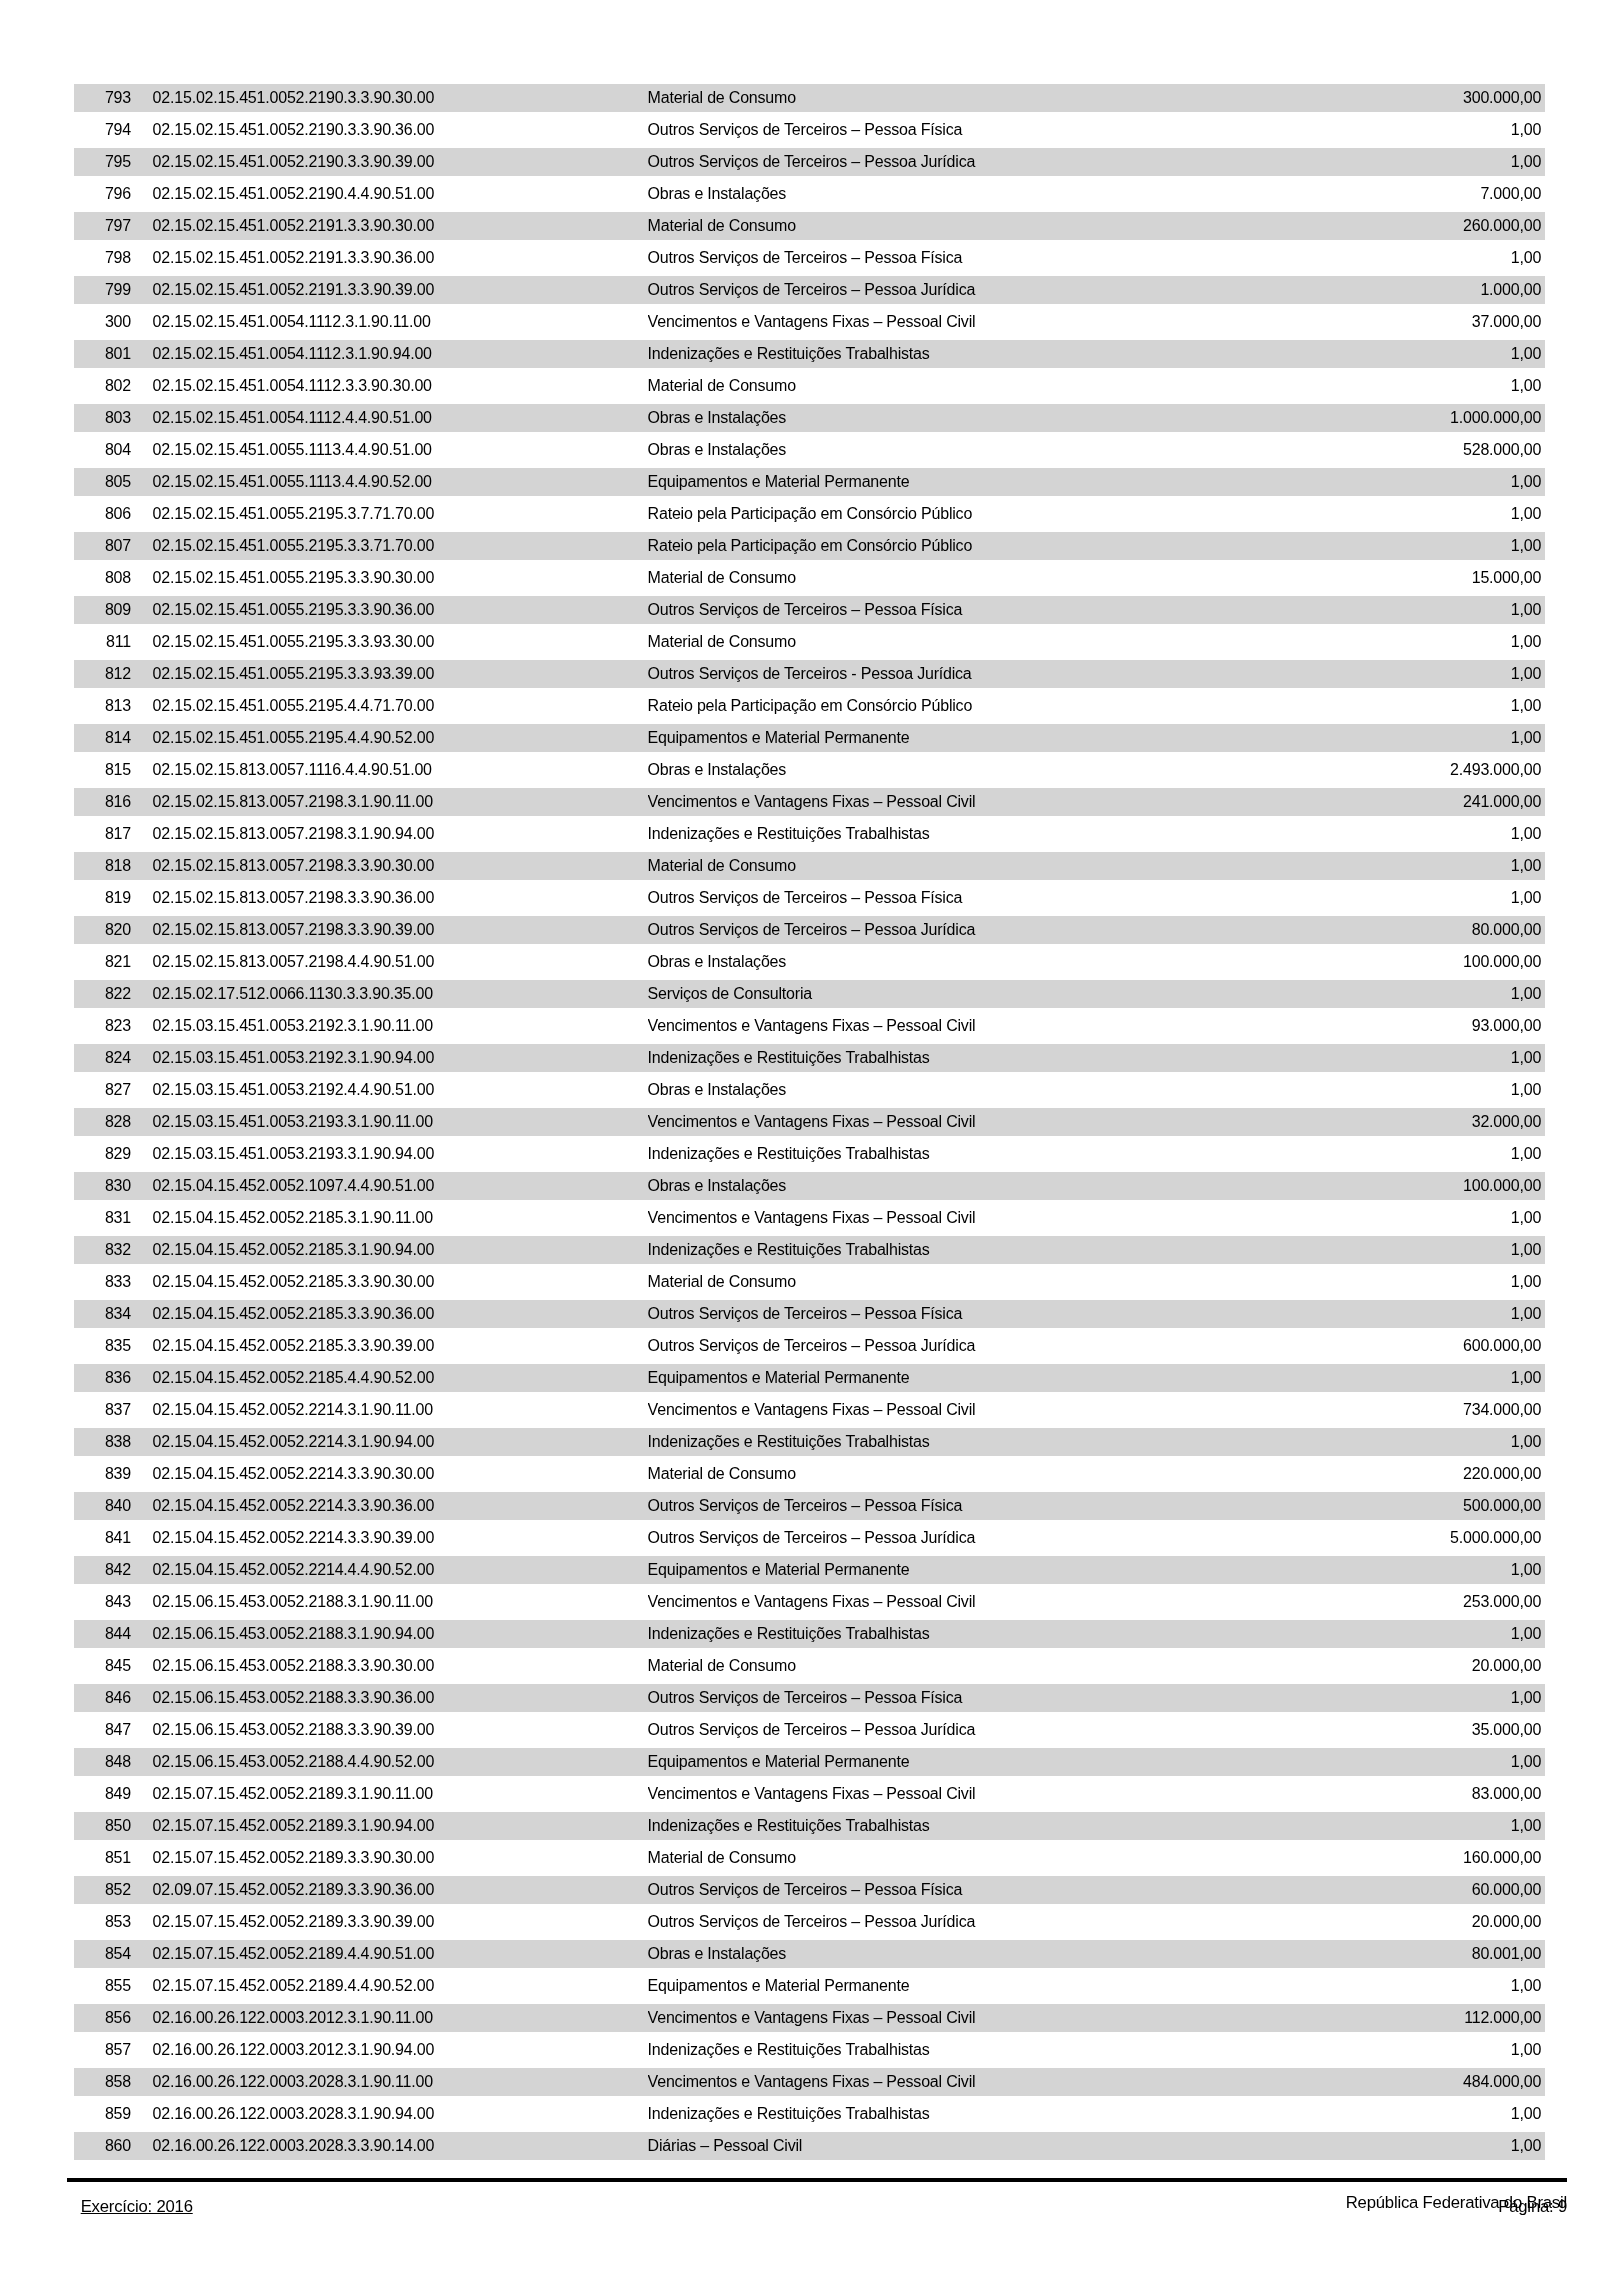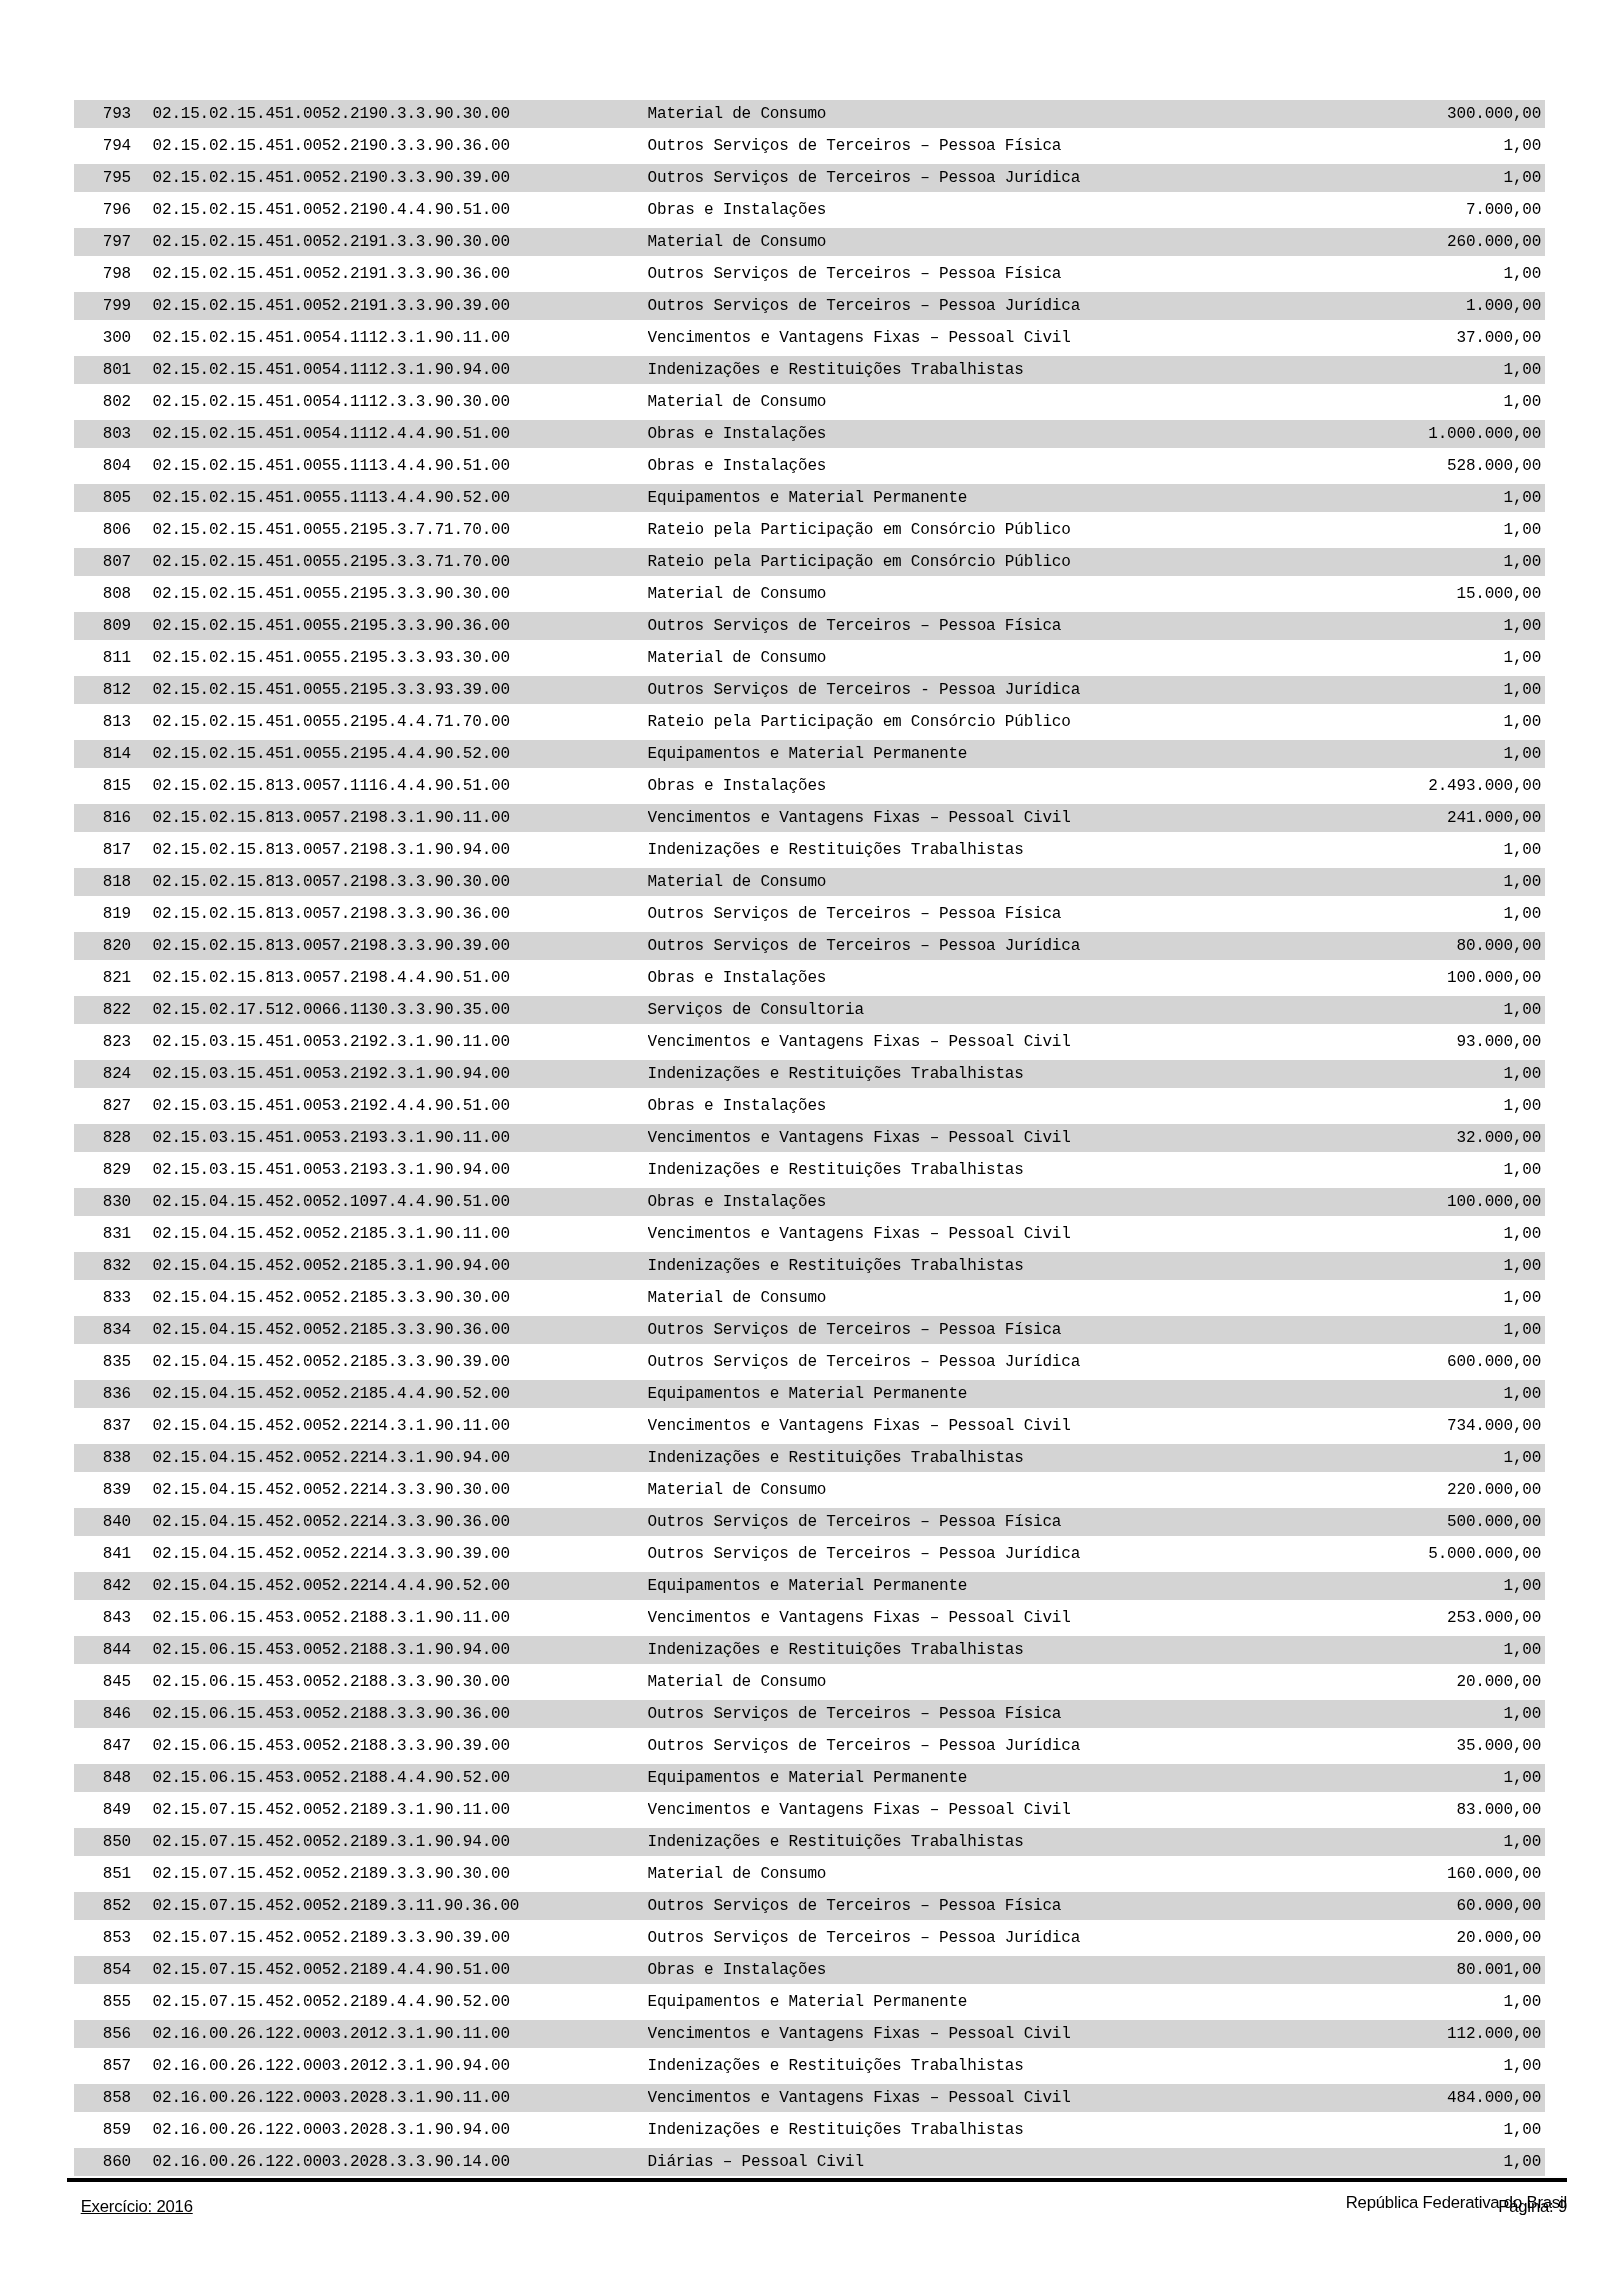--- a/index.html
+++ b/index.html
@@ -7,23 +7,22 @@
   html,body { background:#ffffff; }
   body {
     position:relative;
     width:1620px; height:2293px;
     font-family:"Liberation Sans","DejaVu Sans",sans-serif;
     color:var(--ink);
     overflow:hidden;
   }
   .budget-table {
     position:absolute;
-    left:74px; top:98px;
+    left:74px; top:82px;
     width:1471px;
-    font-family:Liberation Mono, monospace;
   }
   .row {
     display:flex;
     height:32px;
     align-items:center;
     font-size:16px;
     letter-spacing:-0.2px;
     background:#ffffff;
   }
   .row.stripe {
@@ -387,21 +386,21 @@
     <div class="cell-value">1,00</div>
   </div>
     <div class="row">
     <div class="cell-num">851</div>
     <div class="cell-code">02.15.07.15.452.0052.2189.3.3.90.30.00</div>
     <div class="cell-desc">Material de Consumo</div>
     <div class="cell-value">160.000,00</div>
   </div>
     <div class="row stripe">
     <div class="cell-num">852</div>
-    <div class="cell-code">02.15.07.15.452.0052.2189.3.11.90.36.00</div>
+    <div class="cell-code">02.09.07.15.452.0052.2189.3.3.90.36.00</div>
     <div class="cell-desc">Outros Serviços de Terceiros – Pessoa Física</div>
     <div class="cell-value">60.000,00</div>
   </div>
     <div class="row">
     <div class="cell-num">853</div>
     <div class="cell-code">02.15.07.15.452.0052.2189.3.3.90.39.00</div>
     <div class="cell-desc">Outros Serviços de Terceiros – Pessoa Jurídica</div>
     <div class="cell-value">20.000,00</div>
   </div>
     <div class="row stripe">

